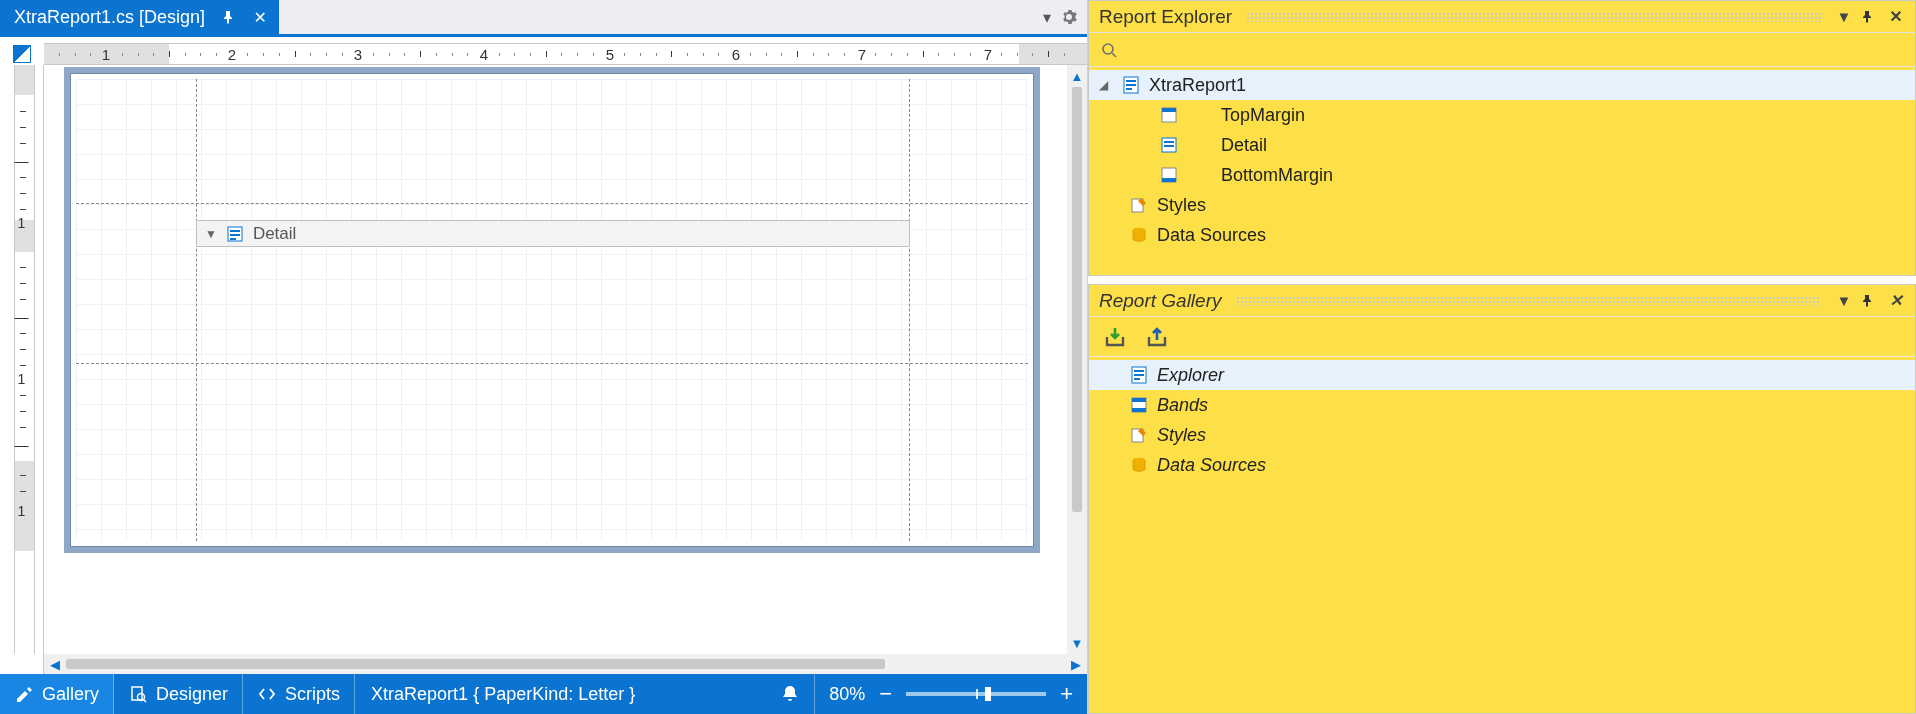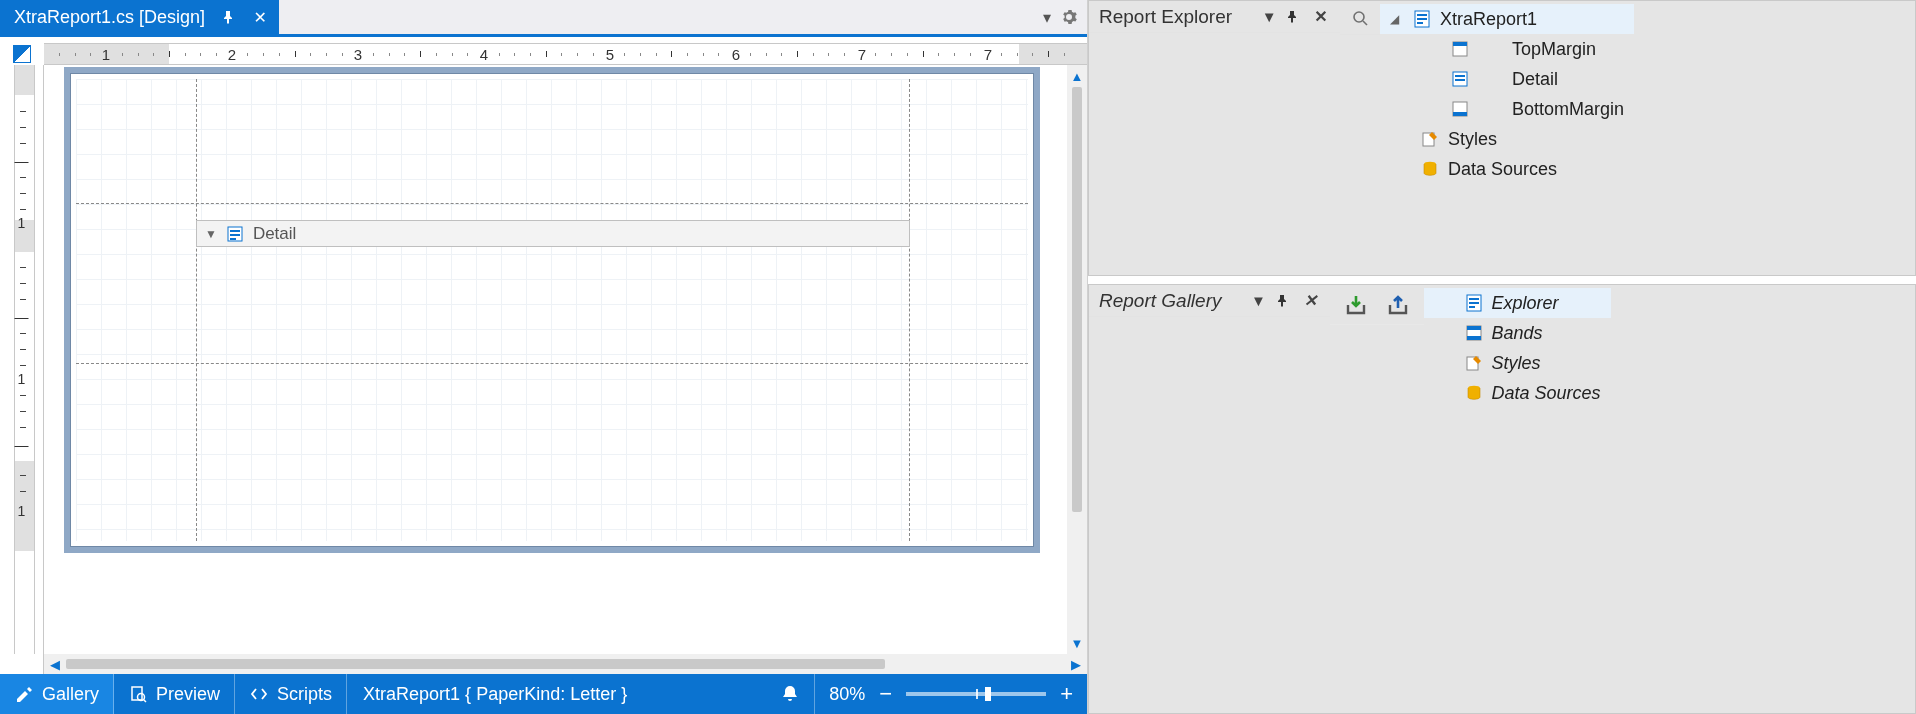--- a/index.html
+++ b/index.html
@@ -177,21 +177,21 @@
   }
   .status-tab.active { background: #1986e3; }
   .status-text { display:flex; align-items:center; padding: 0 16px; flex: 1; }
   .status-icons { display:flex; align-items:center; gap: 18px; padding: 0 14px; }
   .zoom { display:flex; align-items:center; gap: 14px; padding: 0 14px; border-left: 1px solid rgba(255,255,255,0.35); }
   .zoom-track { width: 140px; height: 4px; background: rgba(255,255,255,0.6); position: relative; }
   .zoom-thumb { position: absolute; top: -5px; width: 6px; height: 14px; background: #fff; left: 56%; }
   .zoom-tick  { position: absolute; top: -3px; width: 2px; height: 10px; background: rgba(255,255,255,0.85); left: 50%; }
 
   
-  .panel { border: 1px solid #c9c9c9; display: flex; flex-direction: row; background: #e5e5e5; }
+  .panel { border: 1px solid #c9c9c9; display: flex; flex-direction: column; background: #fde047; }
   .panel + .panel { margin-top: 8px; }
   .panel-explorer { flex: 0 0 276px; margin: 0; }
   .panel-gallery  { flex: 1; font-style: italic; }
   .panel-title {
     height: 32px;
     display: flex; align-items: center;
     padding: 0 10px;
     font-size: 19px;
     color: #333;
     gap: 8px;
@@ -423,21 +423,21 @@
         <span>Gallery</span>
       </div>
       <div class="status-tab">
         <span class="icon18">
           <svg width="18" height="18" viewBox="0 0 18 18">
               <rect x="3" y="2" width="10" height="13" fill="none" stroke="#fff" stroke-width="1.5"></rect>
               <circle cx="12" cy="12" r="3.5" fill="none" stroke="#fff" stroke-width="1.5"></circle>
               <line x1="14.5" y1="14.5" x2="17" y2="17" stroke="#fff" stroke-width="1.5"></line>
             </svg>
         </span>
-        <span>Preview</span>
+        <span>Designer</span>
       </div>
       <div class="status-tab">
         <span class="icon18">
           <svg width="18" height="18" viewBox="0 0 18 18">
               <path d="M6 4L2 9l4 5M12 4l4 5-4 5" fill="none" stroke="#fff" stroke-width="1.8"></path>
             </svg>
         </span>
         <span>Scripts</span>
       </div>
       <div class="status-text">

